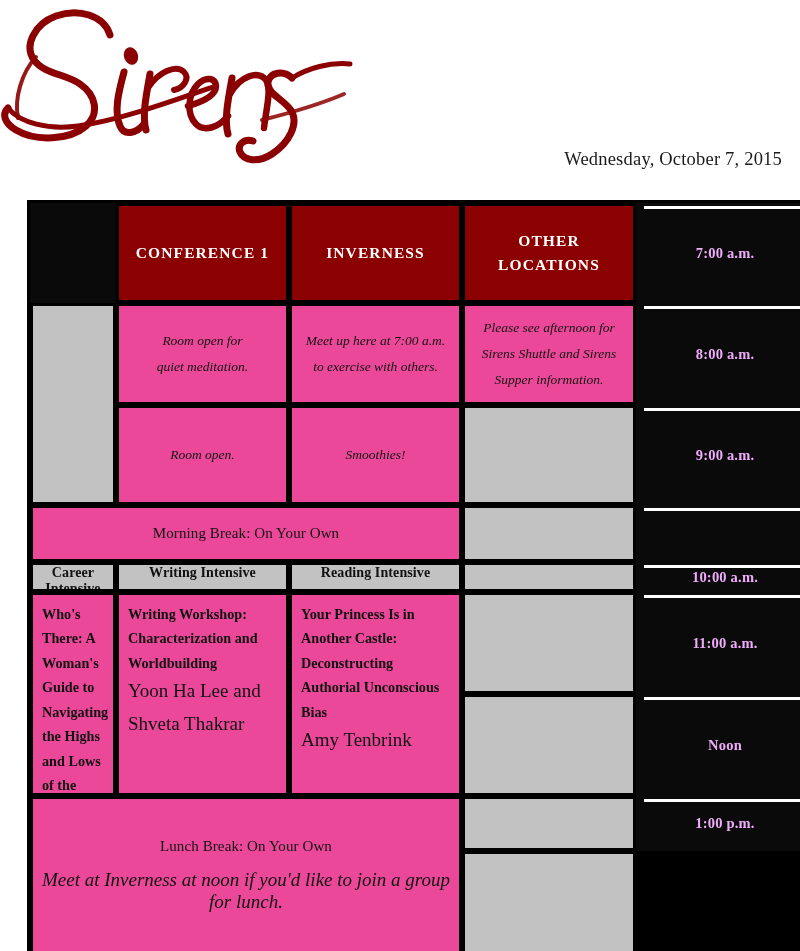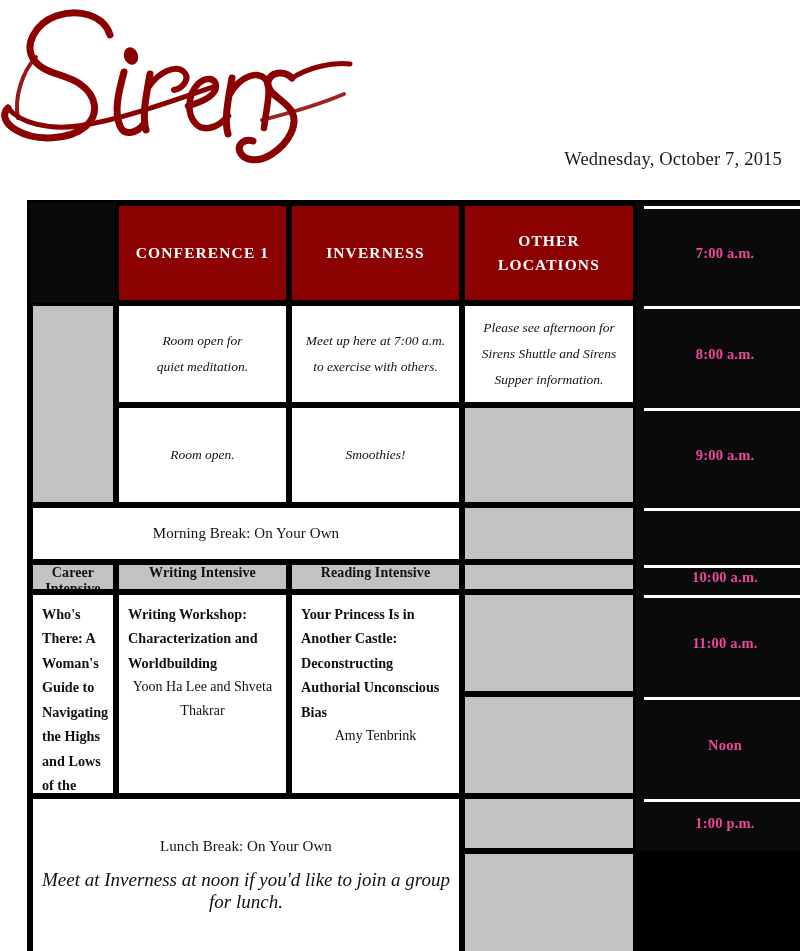--- a/index.html
+++ b/index.html
@@ -75,21 +75,21 @@
 
   
   .cell {
     position: relative;
     box-sizing: border-box;
     background: #ffffff;
     margin: 3px;
     overflow: hidden;
   }
   .cell.gray   { background: #c2c2c2; }
-  .cell.white  { background: #ffffff; }
+  .cell.white  { background: #ec4899; }
   .cell.black  { background: #0a0a0a; margin: 0; }
   .cell.red    { background: #8b0000; margin: 3px; }
 
   
   .colhead {
     display: flex;
     align-items: center;
     justify-content: center;
     text-align: center;
     color: #ffffff;
@@ -107,21 +107,21 @@
   
   .timecell {
     background: #0a0a0a;
     margin: 0;
     display: flex;
     align-items: center;
     justify-content: center;
     position: relative;
   }
   .timecell .tlabel {
-    color: #ec4899;
+    color: #f0abfc;
     font-weight: bold;
     font-size: 14.5px;
     letter-spacing: 0.2px;
     text-align: center;
   }
   
   .timecell.ruled::before {
     content: "";
     position: absolute;
     left: 8px;
@@ -184,24 +184,23 @@
     text-align: left;
   }
   .session .stitle {
     font-weight: bold;
     font-size: 14.2px;
     line-height: 1.72;
     display: block;
   }
   .session .spresenter {
     font-weight: normal;
-    font-size: 14px;
+    font-size: 19px;
     line-height: 1.72;
     display: block;
-    text-align: center;
   }
 
   
   .span-r2 { grid-row: span 2; }
   .span-c3 { grid-column: span 3; }
 </style>
 </head>
 <body>
 
 <div class="masthead">

